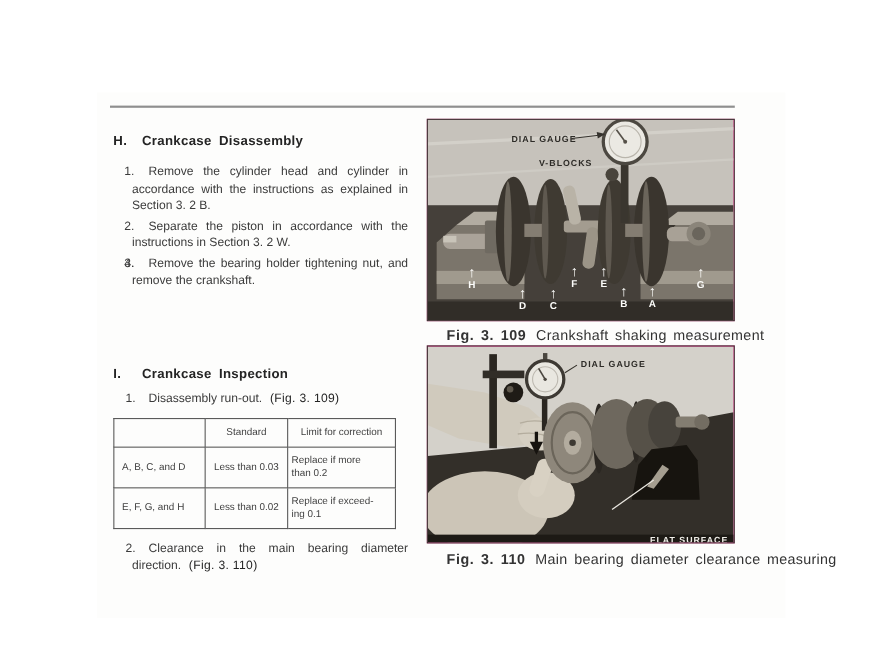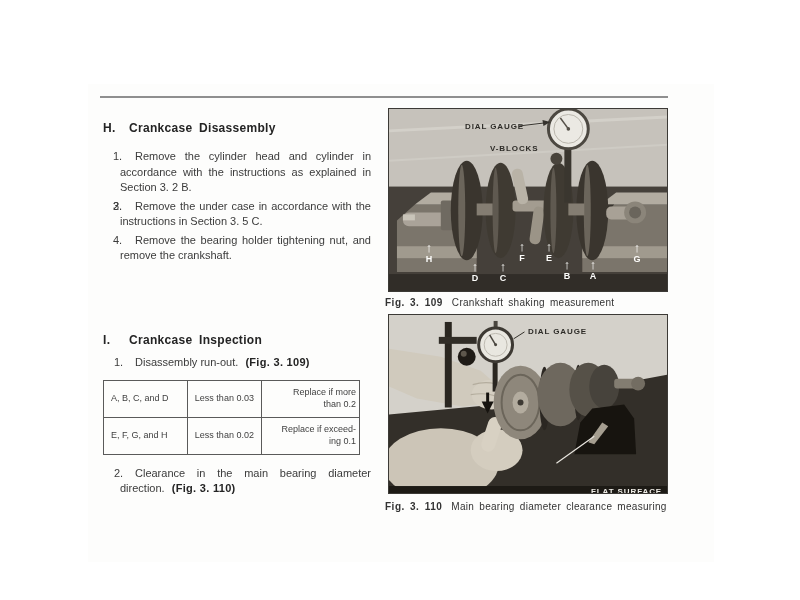--- a/index.html
+++ b/index.html
@@ -20,49 +20,49 @@
   .ins-list li { position:relative; margin:0 0 3px 0; padding-left:17px;
                  text-align:justify; text-indent:15px; }
   .ins-list .num { position:absolute; left:10px; top:0; text-indent:0; }
 
   .section-i { position:absolute; left:103px; top:333px; width:268px; }
   .run-item, .cl-item { position:relative; font-size:11px; line-height:15.5px;
                         padding-left:17px; text-indent:15px; }
   .run-item { margin-top:8px; }
   .cl-item  { margin-top:11px; text-align:justify; }
   .run-item .num, .cl-item .num { position:absolute; left:11px; top:0; text-indent:0; }
-  .figref { font-weight:bold; color:#242424; margin-left:4px; letter-spacing:.3px; }
+  .figref { font-weight:normal; color:#242424; margin-left:4px; letter-spacing:.3px; }
 
   table.spec { margin-top:9px; border-collapse:collapse; width:257px; font-size:9px;
                line-height:1.3; color:#3f3f3f; border:1.5px solid #4a4a4a; }
   table.spec td, table.spec th { border:1px solid #5a5a5a; font-weight:normal; }
   table.spec tr.hdr td { height:23px; text-align:center; }
   table.spec tr.data td { height:34px; }
   td.c-label { width:82px; text-align:left; padding-left:7px; }
   td.c-std   { width:77px; text-align:center; }
-  td.c-lim   { width:98px; text-align:right; white-space:pre-line; padding:0 3px; }
+  td.c-lim   { width:98px; text-align:left; white-space:pre-line; padding:0 3px; }
 
   
   .photo { position:absolute; left:388px; width:280px; box-sizing:border-box;
            border:1px solid #3c3a36; overflow:hidden; background:#ec4899; }
   .photo1 { top:108px; height:184px; }
   .photo2 { top:314px; height:180px; }
   .photo svg { position:absolute; left:0; top:0; width:100%; height:100%; }
 
   .plabel { position:absolute; font-size:8px; font-weight:bold; letter-spacing:.9px;
             white-space:nowrap; line-height:9px; }
   .dark-lbl  { color:#2e2c28; }
   .light-lbl { color:#f0eee8;margin-top:44px; }
 
   .marker { position:absolute; display:flex; flex-direction:column; align-items:center;
             width:14px; color:#fdfdfb; }
   .marker .arr { font-size:13px; line-height:11px; }
   .marker .ltr { font-size:9px; font-weight:bold; line-height:10px; margin-top:1px; }
 
-  .caption { position:absolute; left:385px; width:290px; font-size:10px; color:#333;
+  .caption { position:absolute; left:406px; width:290px; font-size:13px; color:#333;
              letter-spacing:.3px; word-spacing:2px; white-space:nowrap; }
   .caption b { margin-right:9px; letter-spacing:.5px; }
   .cap1 { top:297px; }
   .cap2 { top:501px; }
 </style>
 </head>
 <body>
 
 <div class="page-scan"></div>
 <div class="top-rule"></div>
@@ -72,24 +72,24 @@
     <span class="pfx">H.</span>
     <span>Crankcase Disassembly</span>
   </div>
   <ol class="ins-list">
     <li>
       <span class="num">1.</span>
       <span>Remove the cylinder head and cylinder in accordance with the instructions as explained in Section 3. 2 B.</span>
     </li>
     <li>
       <span class="num">2.</span>
+      <span>Separate the piston in accordance with the instructions in Section 3. 2 W.</span>
     </li>
     <li>
       <span class="num">3.</span>
-      <span>Remove the under case in accordance with the instructions in Section 3. 5 C.</span>
     </li>
     <li>
       <span class="num">4.</span>
       <span>Remove the bearing holder tightening nut, and remove the crankshaft.</span>
     </li>
   </ol>
 </div>
 
 <div class="section-i">
   <div class="sec-heading">
@@ -98,20 +98,25 @@
   </div>
 
   <div class="run-item">
     <span class="num">1.</span>
     <span>Disassembly run-out.</span>
     <b class="figref">(Fig. 3. 109)</b>
   </div>
 
   <table class="spec">
     <tbody>
+        <tr class="hdr">
+      <td class="c-label"></td>
+      <td class="c-std">Standard</td>
+      <td class="c-lim">Limit for correction</td>
+    </tr>
     <tr class="data">
       <td class="c-label">A, B, C, and D</td>
       <td class="c-std">Less than 0.03</td>
       <td class="c-lim">Replace if more
 than 0.2</td>
     </tr>
     <tr class="data">
       <td class="c-label">E, F, G, and H</td>
       <td class="c-std">Less than 0.02</td>
       <td class="c-lim">Replace if exceed-

